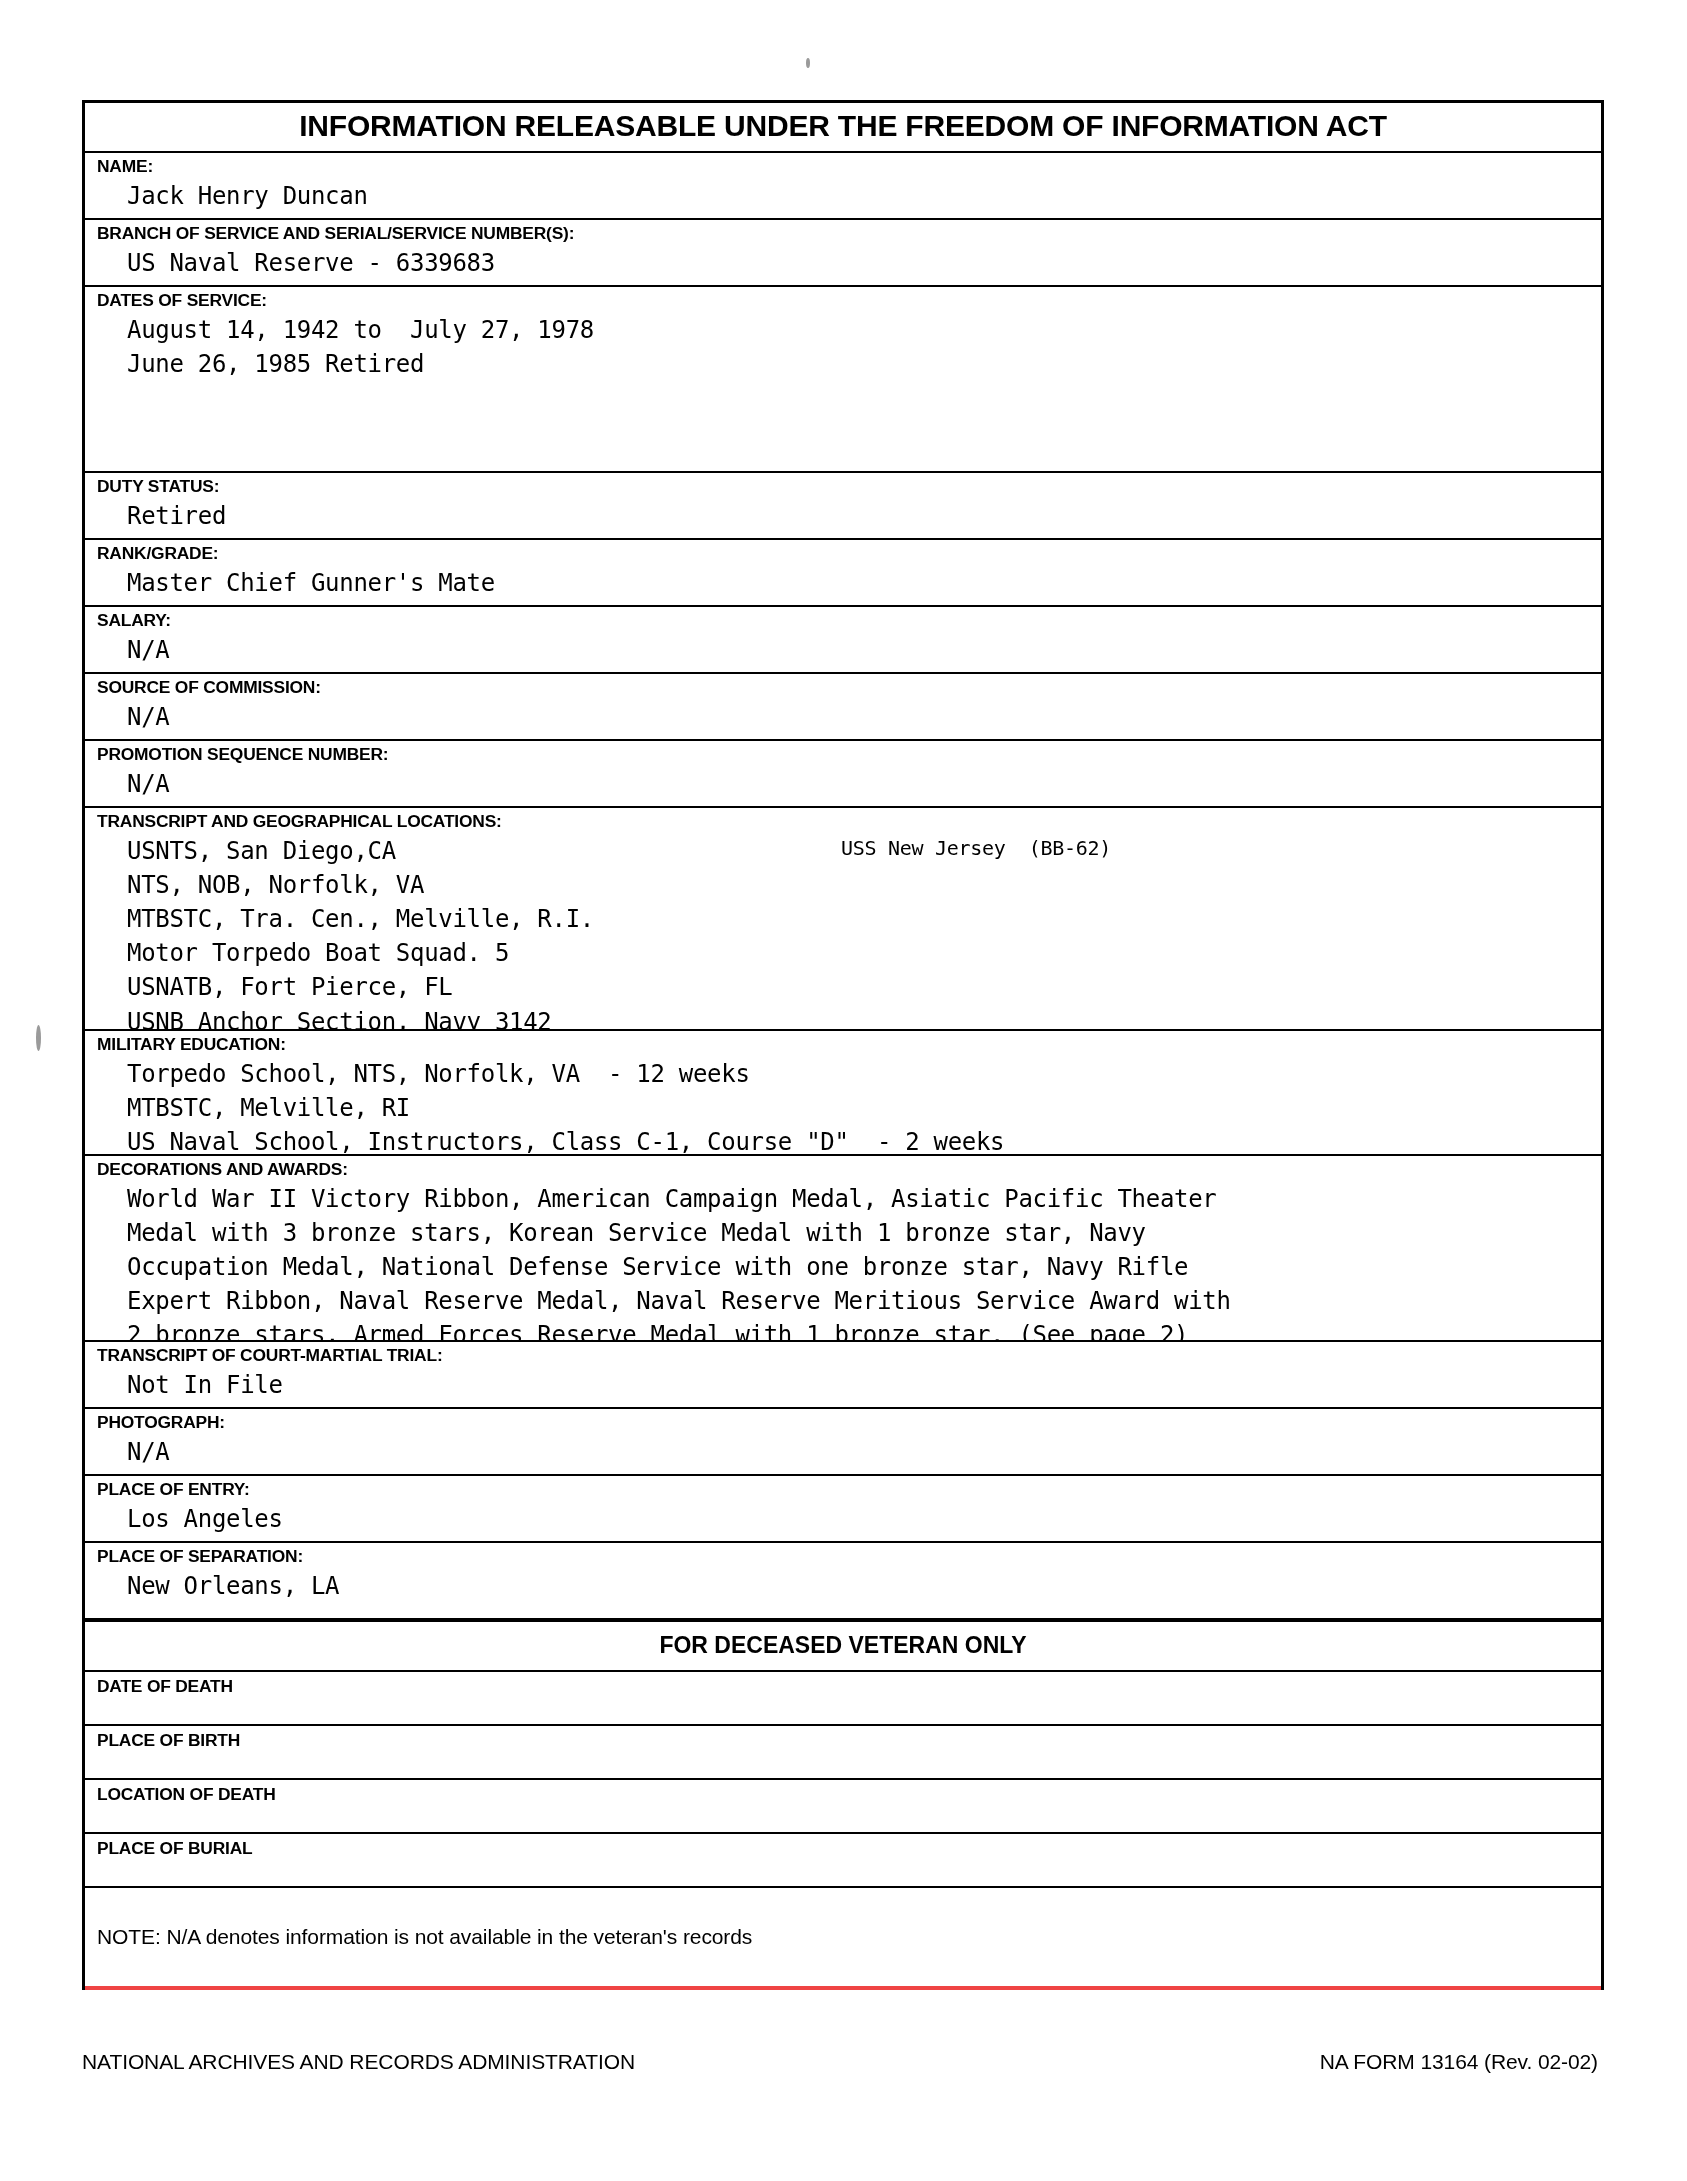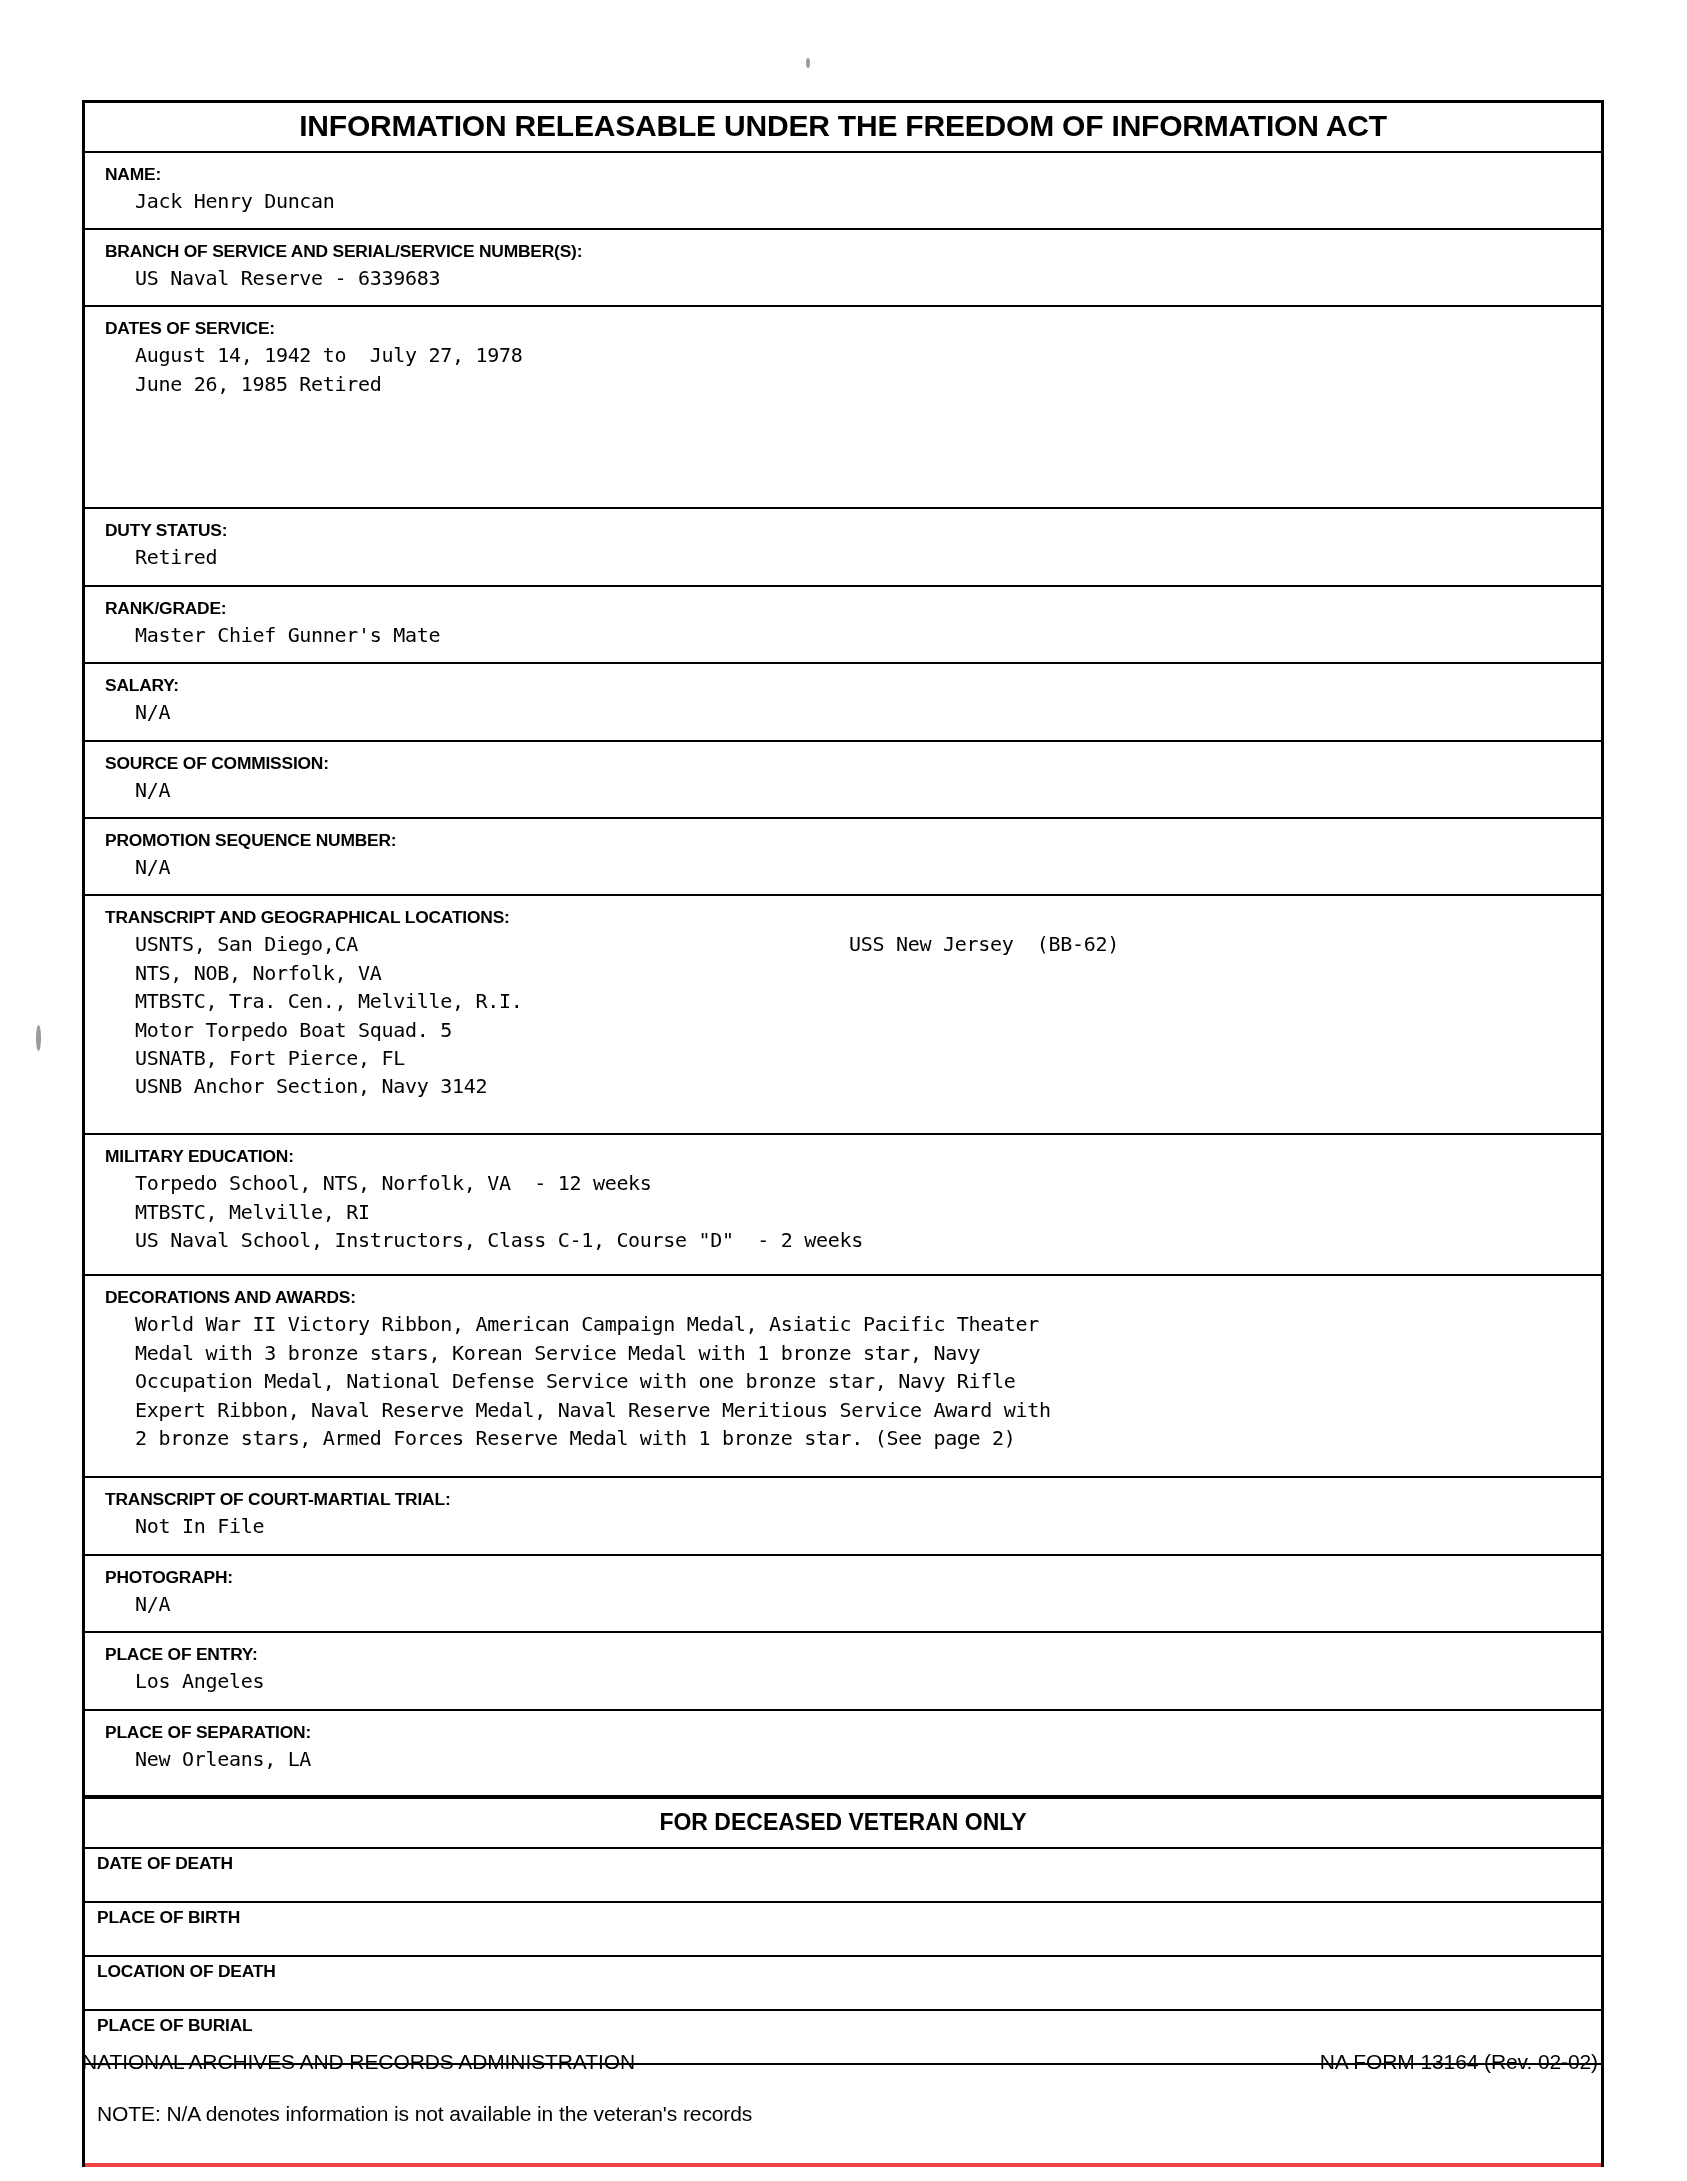--- a/index.html
+++ b/index.html
@@ -36,33 +36,33 @@
     border-bottom: 2px solid #000;
     text-align: center;
     font-size: 30px;
     font-weight: bold;
     letter-spacing: -0.2px;
     padding: 7px 0 9px 0;
     line-height: 1.05;
   }
   .row {
     border-bottom: 2px solid #000;
-    padding: 8px;
+    padding: 0;
   }
   .row:last-child { border-bottom: none; }
   .lbl {
     font-size: 17.4px;
     font-weight: bold;
     letter-spacing: -0.2px;
     padding: 3px 0 1px 12px;
     line-height: 1.15;
   }
   .val {
     font-family: "DejaVu Sans Mono", monospace;
-    font-size: 20px;
+    font-size: 24px;
     letter-spacing: -0.3px;
     padding: 2px 0 5px 42px;
     line-height: 1.42;
     white-space: pre;
   }
   .assign-wrap {
     position: relative;
   }
   .assign-col2 {
     position: absolute;

